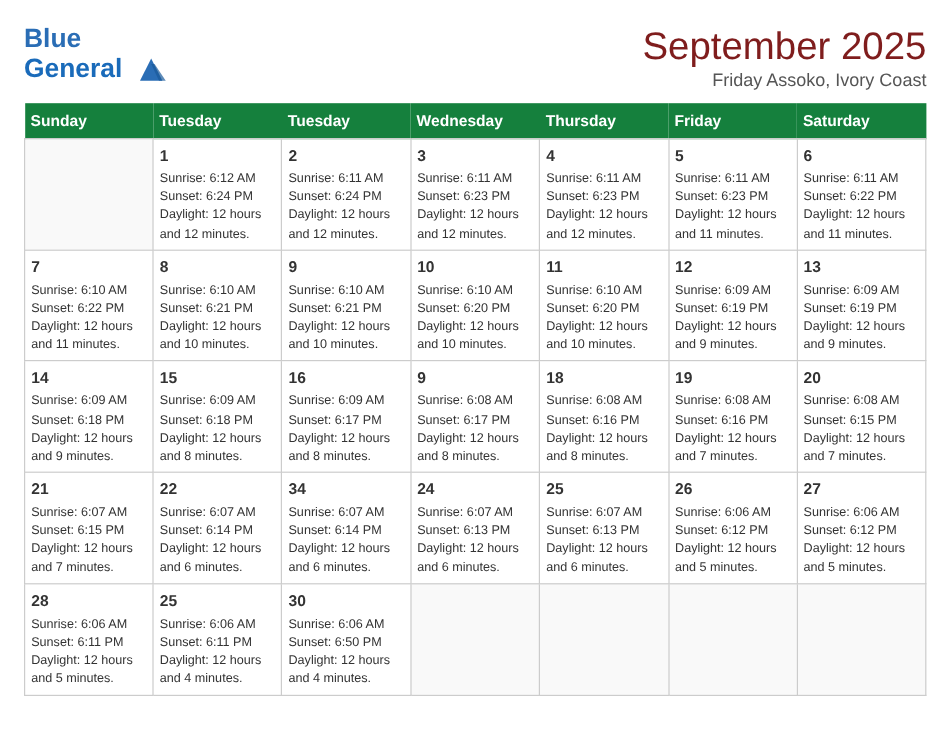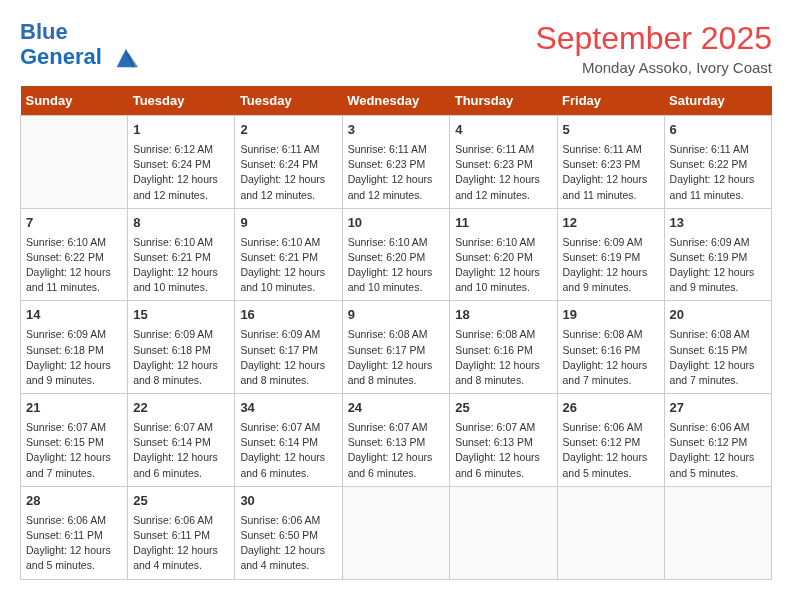--- a/index.html
+++ b/index.html
@@ -32,35 +32,35 @@
     .logo-icon {
       width: 28px;
       height: 28px;
       margin-left: 4px;
     }
     .title-block {
       text-align: right;
     }
     .month-title {
       font-size: 32px;
-      color: #ef4444;
+      color: #7f1d1d;
       font-weight: normal;
     }
     .location {
       font-size: 15px;
       color: #555;
       margin-top: 2px;
     }
     table {
       width: 100%;
       border-collapse: collapse;
       font-size: 11px;
     }
     thead tr th {
-      background-color: #c2410c;
+      background-color: #15803d;
       color: #fff;
       padding: 7px 5px;
       text-align: left;
       font-size: 13px;
       font-weight: bold;
     }
     tbody tr td {
       border: 1px solid #ccc;
       vertical-align: top;
       padding: 5px 5px 5px 5px;
@@ -96,21 +96,21 @@
         <span>General</span>
         <svg class="logo-icon" viewBox="0 0 30 30" style="display:inline-block;vertical-align:middle;">
           <polygon points="5,25 15,5 25,25" fill="#2a6db5"></polygon>
           <polygon points="15,10 22,25 28,25 18,10" fill="#1a5a9a" opacity="0.7"></polygon>
         </svg>
       </div>
     </div>
   </div>
   <div class="title-block">
     <div class="month-title">September 2025</div>
-    <div class="location">Monday Assoko, Ivory Coast</div>
+    <div class="location">Friday Assoko, Ivory Coast</div>
   </div>
 </div>
 
 <table>
   <thead>
     <tr id="weekday-header">
     <th>Sunday</th>
         <th>Tuesday</th>
         <th>Tuesday</th>
         <th>Wednesday</th>

